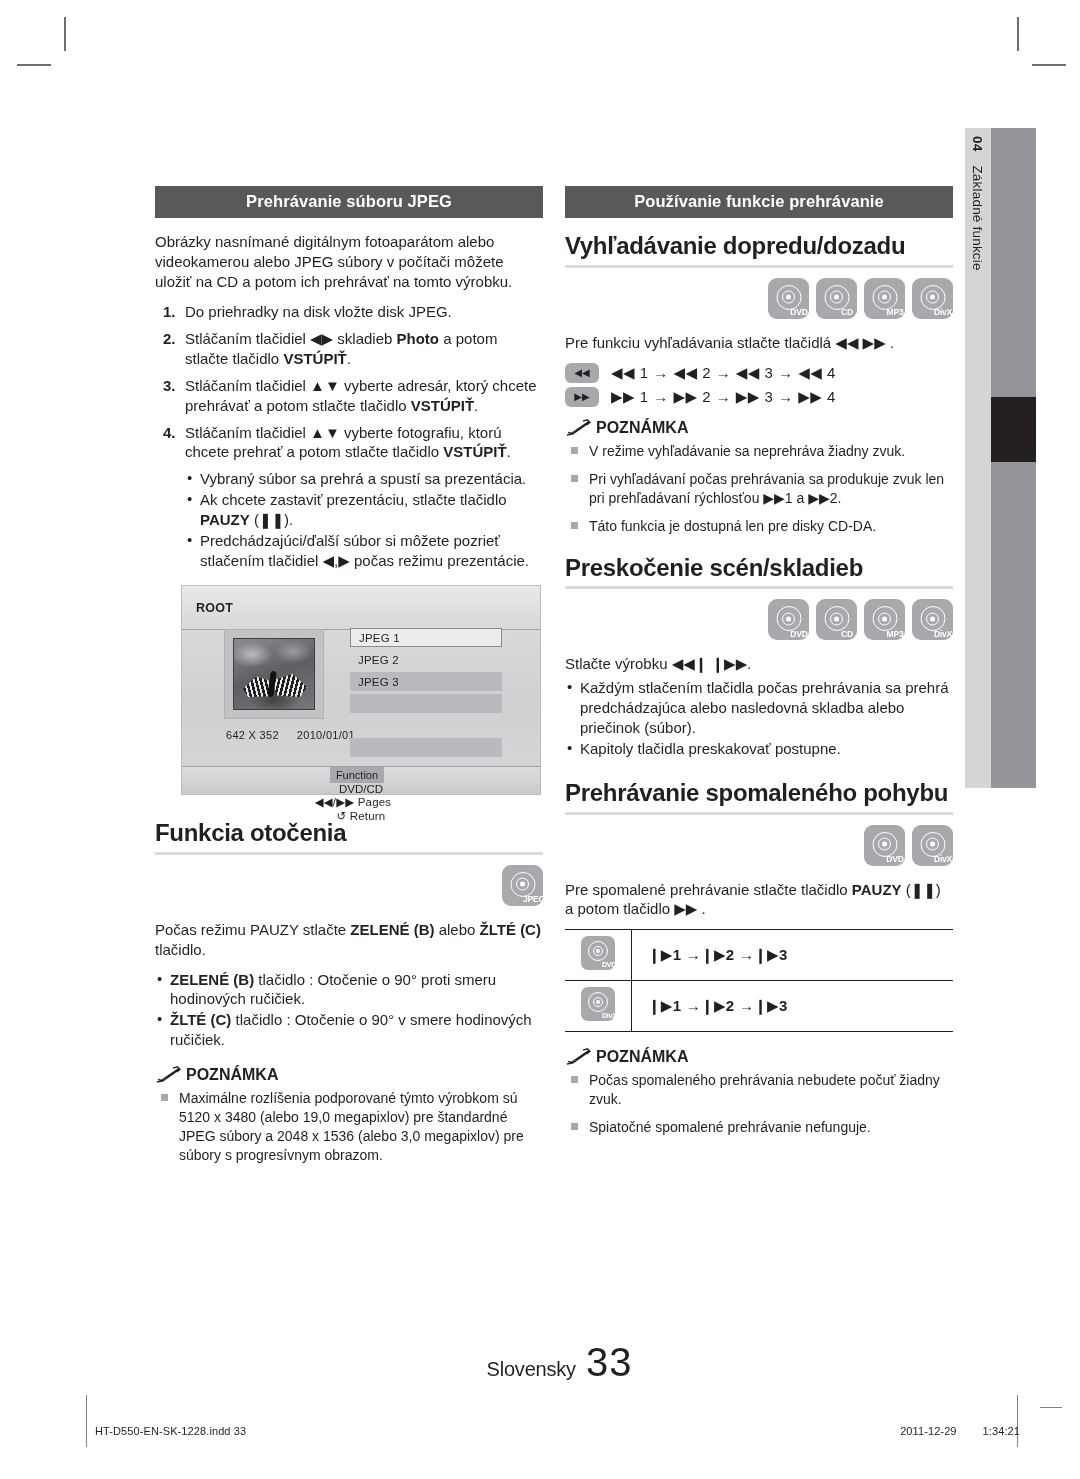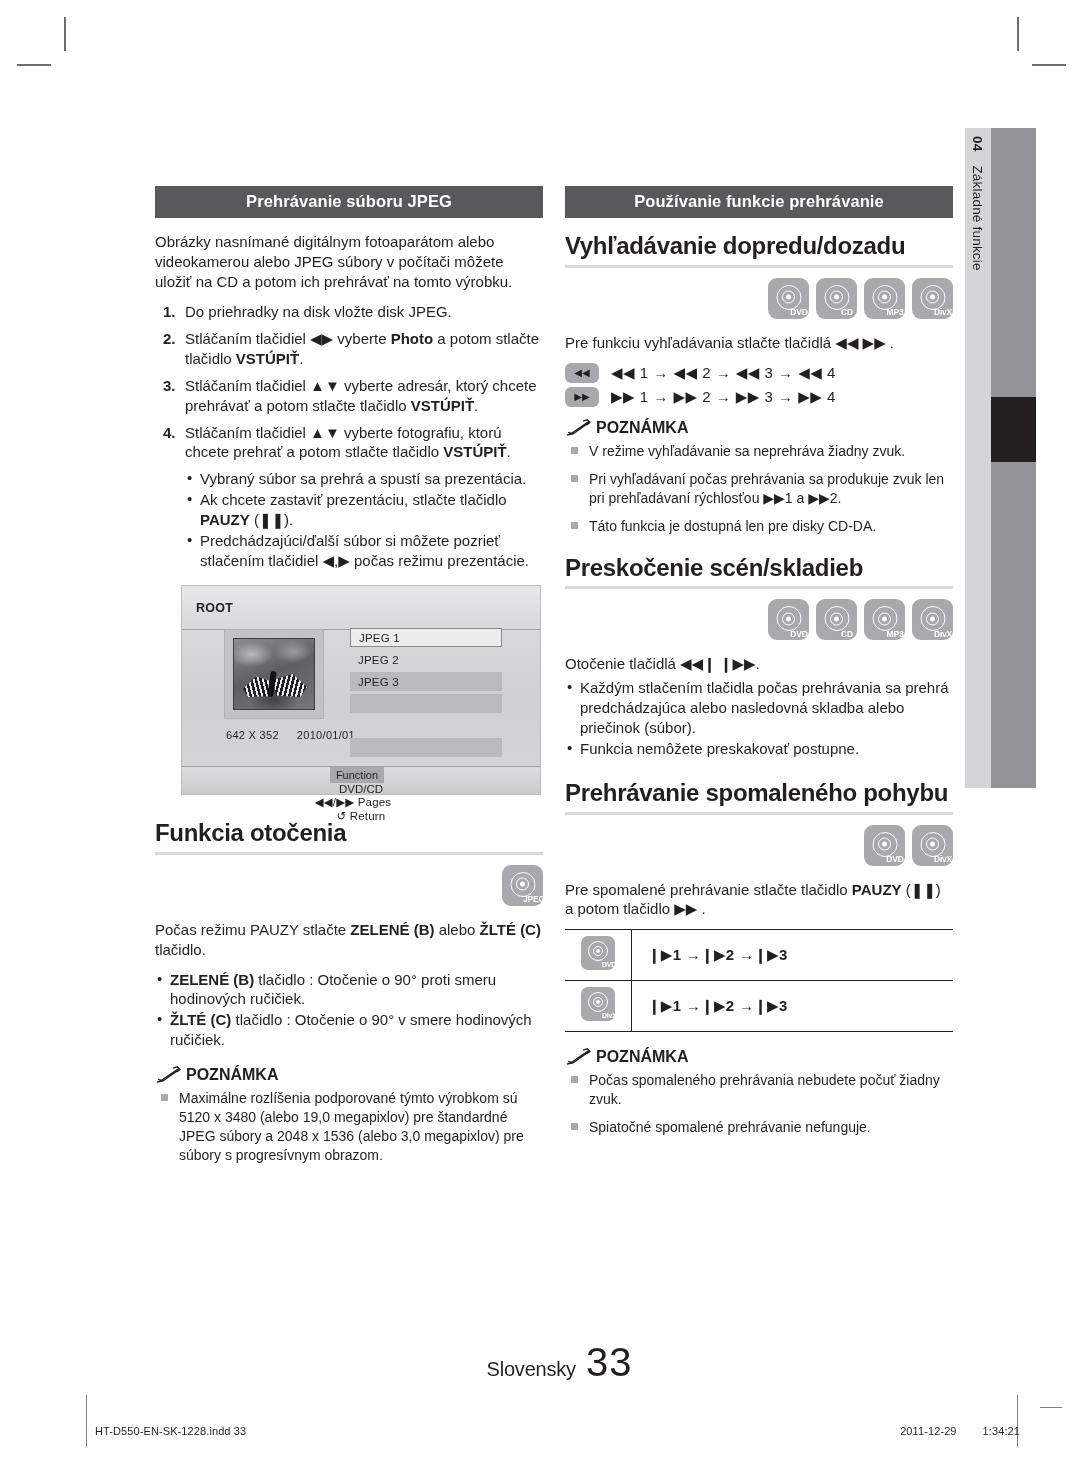--- a/index.html
+++ b/index.html
@@ -238,21 +238,21 @@
 
   <p class="para">Obrázky nasnímané digitálnym fotoaparátom alebo videokamerou alebo JPEG súbory v počítači môžete uložiť na CD a potom ich prehrávať na tomto výrobku.</p>
 
   <ol class="steps">
     <li>
       <span class="num">1.</span>
       <span class="body">Do priehradky na disk vložte disk JPEG.</span>
     </li>
     <li>
       <span class="num">2.</span>
-      <span class="body"><span>Stláčaním tlačidiel </span><span>◀▶</span><span> vyberte </span><b>Photo</b><span> a potom stlačte tlačidlo </span><b>VSTÚPIŤ</b><span>.</span></span>
+      <span class="body"><span>Stláčaním tlačidiel </span><span>◀▶</span><span> skladieb </span><b>Photo</b><span> a potom stlačte tlačidlo </span><b>VSTÚPIŤ</b><span>.</span></span>
     </li>
     <li>
       <span class="num">3.</span>
       <span class="body"><span>Stláčaním tlačidiel </span><span>▲▼</span><span> vyberte adresár, ktorý chcete prehrávať a potom stlačte tlačidlo </span><b>VSTÚPIŤ</b><span>.</span></span>
     </li>
     <li>
       <span class="num">4.</span>
       <span class="body"><span>Stláčaním tlačidiel </span><span>▲▼</span><span> vyberte fotografiu, ktorú chcete prehrať a potom stlačte tlačidlo </span><b>VSTÚPIŤ</b><span>.</span></span>
     </li>
   </ol>
@@ -409,25 +409,25 @@
       <div class="discicon">
           <div class="disc"></div>
           <div class="lbl">MP3</div>
         </div>
       <div class="discicon">
           <div class="disc"></div>
           <div class="lbl">DivX</div>
         </div>
     </div>
 
-    <p class="para" style="margin-bottom:4px;">Otočenie tlačidlá ◀◀❙ ❙▶▶.</p>
+    <p class="para" style="margin-bottom:4px;">Stlačte výrobku ◀◀❙ ❙▶▶.</p>
 
     <ul class="bullets">
       <li>Každým stlačením tlačidla počas prehrávania sa prehrá predchádzajúca alebo nasledovná skladba alebo priečinok (súbor).</li>
-      <li>Funkcia nemôžete preskakovať postupne.</li>
+      <li>Kapitoly tlačidla preskakovať postupne.</li>
     </ul>
   </div>
 
   <div style="margin-top:20px;">
     <div class="h2">Prehrávanie spomaleného pohybu</div>
     <div class="h2rule"></div>
 
     <div class="iconrow">
       <div class="discicon">
           <div class="disc"></div>

